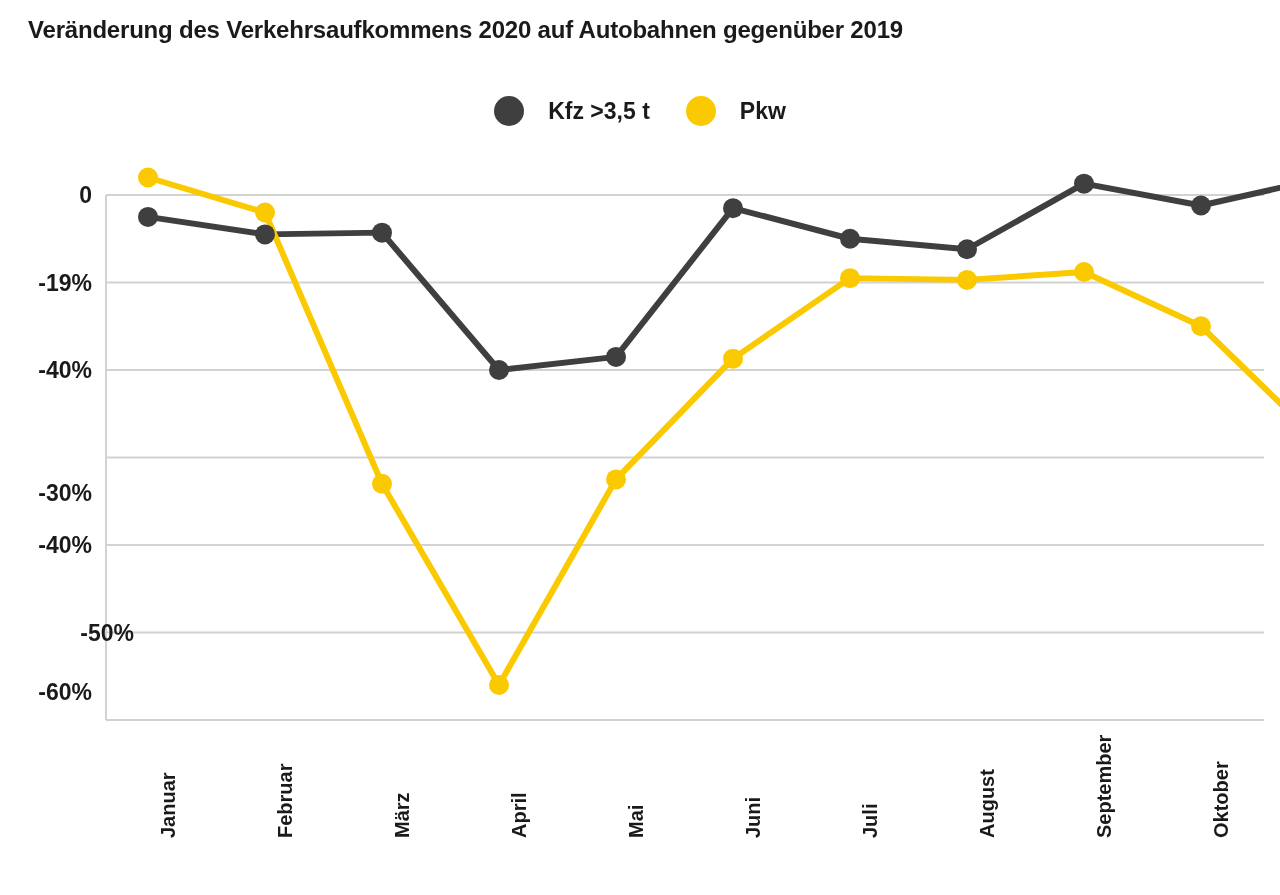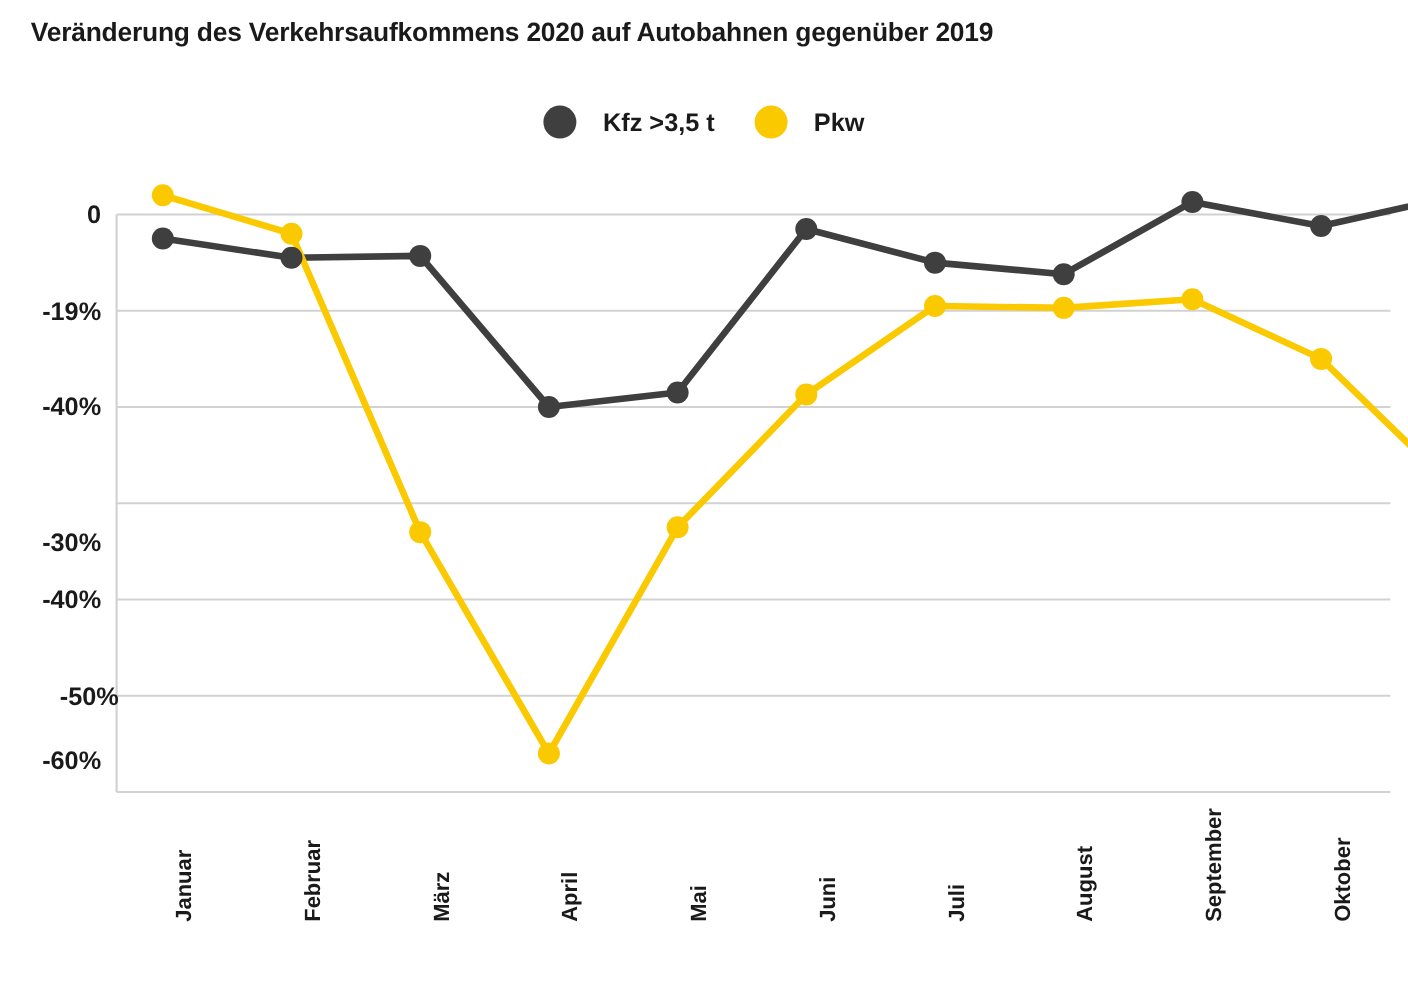--- a/index.html
+++ b/index.html
@@ -141,21 +141,21 @@
         <circle cx="1201" cy="326.25" r="10" fill="#fbc900"></circle>
         <circle cx="1318" cy="440" r="10" fill="#fbc900"></circle>
       </svg>
   </div>
 
 <div class="ytick" style="top: 195px; left: 0px; width: 92px;">0</div>
     <div class="ytick" style="top: 282.5px; left: 0px; width: 92px;">-19%</div>
     <div class="ytick" style="top: 370px; left: 0px; width: 92px;">-40%</div>
     <div class="ytick" style="top: 477px; left: 0px; width: 92px; margin-top: 16px;">-30%</div>
     <div class="ytick" style="top: 545px; left: 0px; width: 92px; text-align: right;">-40%</div>
-    <div class="ytick" style="top: 632.5px; left: 16px; width: 92px;">-50%</div>
+    <div class="ytick" style="top: 632.5px; left: 0px; width: 92px; padding-left: 42px;">-50%</div>
     <div class="ytick" style="top: 692px; left: 0px; width: 92px;">-60%</div>
     <div class="xtick" style="left: 157px; top: 838px;">Januar</div>
     <div class="xtick" style="left: 274px; top: 838px;">Februar</div>
     <div class="xtick" style="left: 391px; top: 838px;">März</div>
     <div class="xtick" style="left: 508px; top: 838px;">April</div>
     <div class="xtick" style="left: 625px; top: 838px;">Mai</div>
     <div class="xtick" style="left: 742px; top: 838px;">Juni</div>
     <div class="xtick" style="left: 859px; top: 838px;">Juli</div>
     <div class="xtick" style="left: 976px; top: 838px;">August</div>
     <div class="xtick" style="left: 1093px; top: 838px;">September</div>

